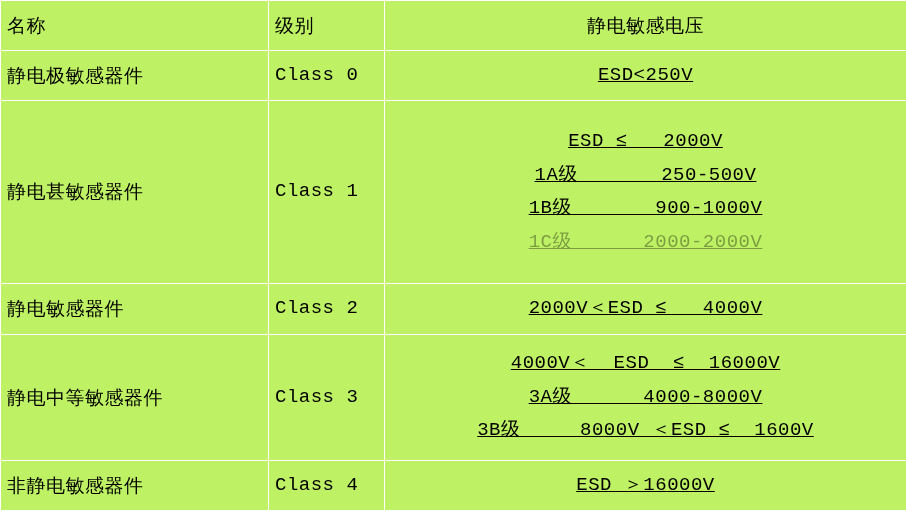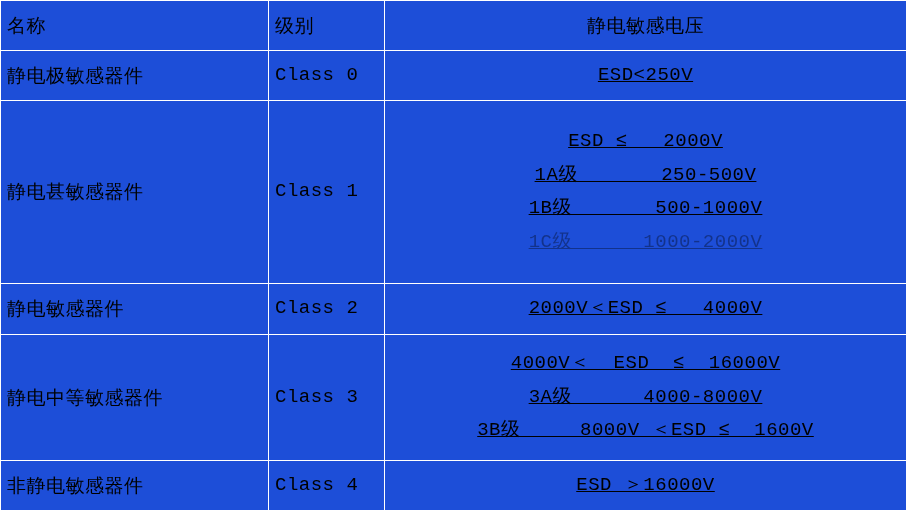--- a/index.html
+++ b/index.html
@@ -14,21 +14,21 @@
     overflow: hidden;
   }
   #esd-table {
     width: 906px;
     height: 511px;
     border-collapse: collapse;
     table-layout: fixed;
   }
   #esd-table td {
     border: 1px solid #ffffff;
-    background: #1d4ed8;
+    background: #bef264;
     vertical-align: middle;
     padding: 0 6px;
     font-size: 19px;
     color: #000000;
     line-height: 1.45;
   }
   col.c-name  { width: 268px; }
   col.c-class { width: 116px; }
   col.c-volt  { width: 522px; }
 
@@ -106,22 +106,22 @@
       </td>
     </tr>
 
     <tr class="row-c1">
       <td class="cell-name">静电甚敏感器件</td>
       <td class="cell-class">Class 1</td>
       <td class="cell-volt">
         <div class="lines">
           <div class="line">ESD ≤   2000V</div>
           <div class="line">1A级       250-500V</div>
-          <div class="line">1B级       500-1000V</div>
-          <div class="line faded">1C级      1000-2000V</div>
+          <div class="line">1B级       900-1000V</div>
+          <div class="line faded">1C级      2000-2000V</div>
         </div>
       </td>
     </tr>
 
     <tr class="row-c2">
       <td class="cell-name">静电敏感器件</td>
       <td class="cell-class">Class 2</td>
       <td class="cell-volt">
         <div class="lines">
           <div class="line">2000V＜ESD ≤   4000V</div>

